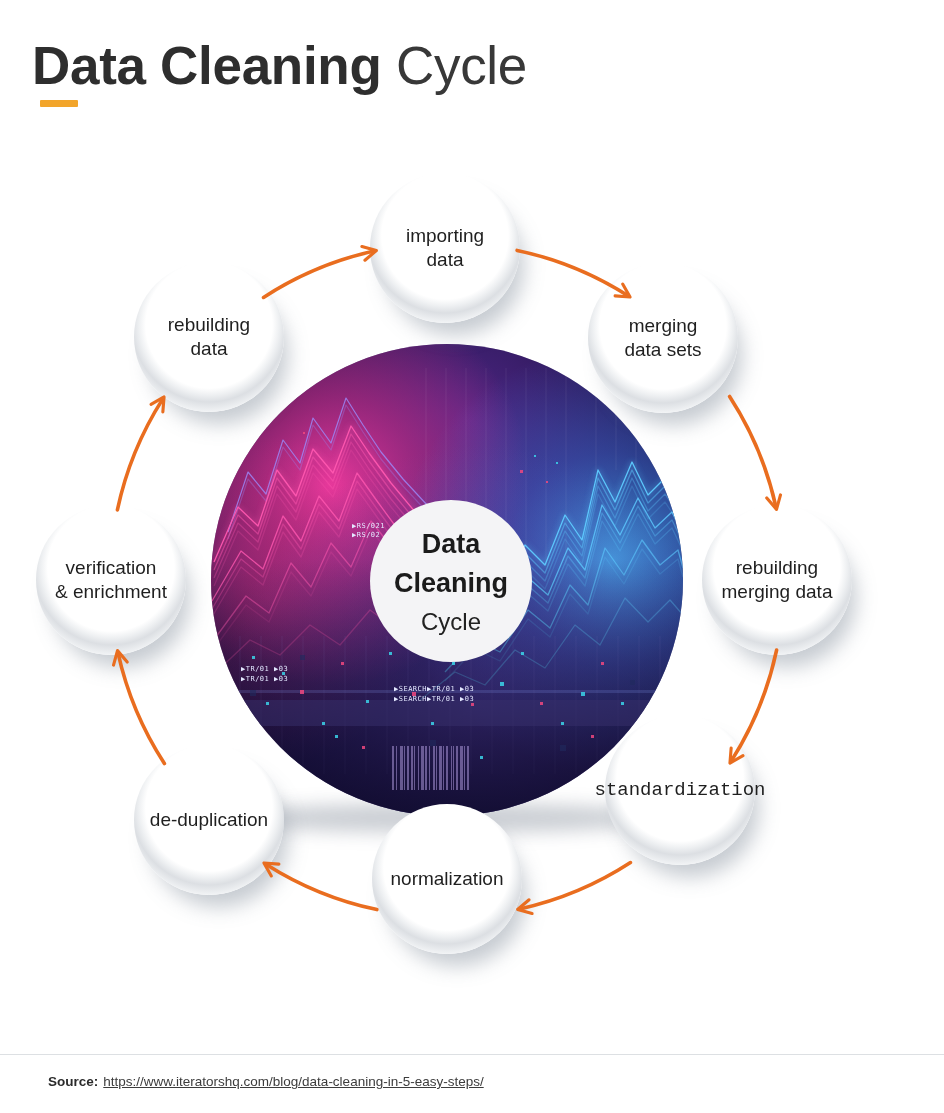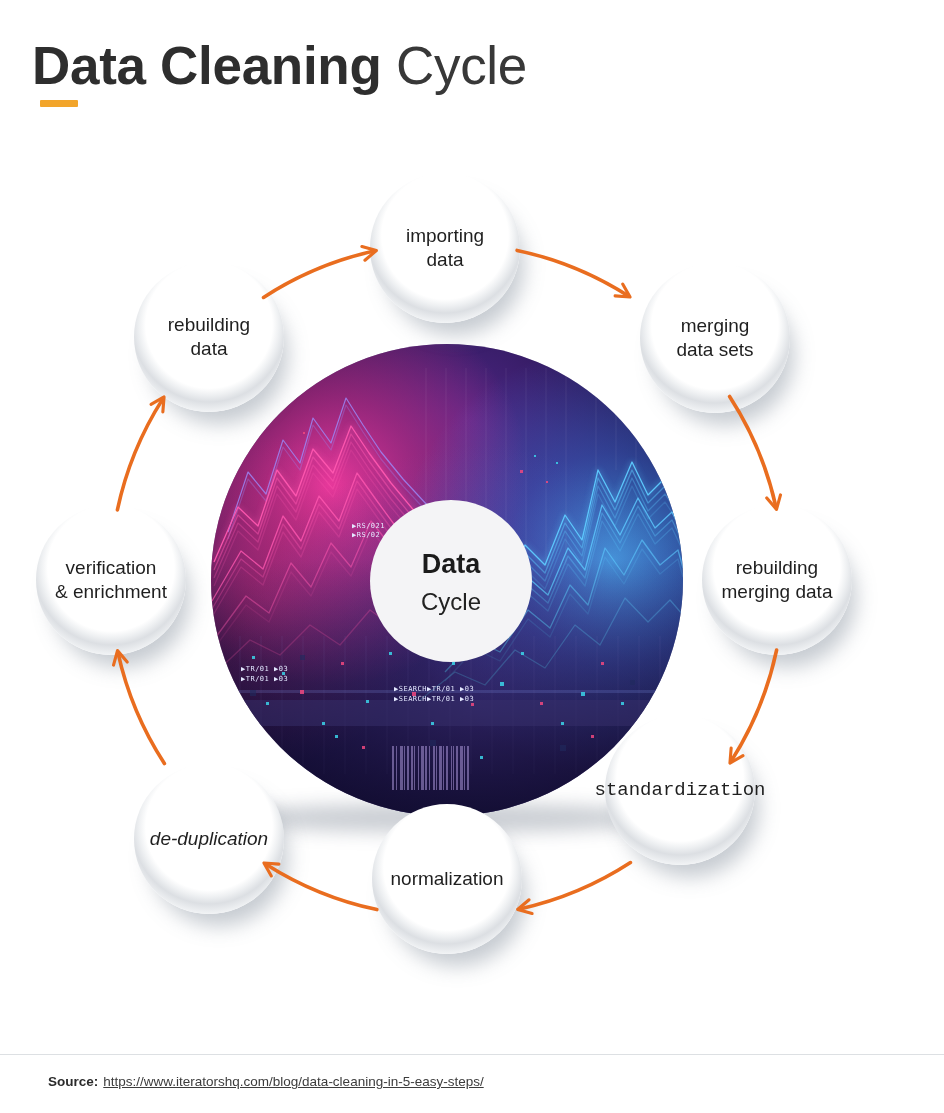--- a/index.html
+++ b/index.html
@@ -40,25 +40,25 @@
     background:radial-gradient(circle at 50% 42%,
       #ffffff 0 55%, #eef0f2 61%, #dcdfe3 67%, #f0f2f4 75%, #fdfdfe 81%, #ffffff 100%);
     box-shadow:10px 18px 20px -6px rgba(120,130,145,.42);
     z-index:2;
   }
   .node-label{
     font-size:19px;line-height:1.28;color:var(--node-text);
     white-space:pre-line;
   }
   .n0{left:370px;top:173px;}  
-  .n1{left:640px;top:263px;}  
+  .n1{left:588px;top:263px;}  
   .n2{left:702px;top:505px;}  
   .n3{left:605px;top:715px;font-family:Liberation Mono, monospace;}  
   .n4{left:372px;top:804px;}  
-  .n5{left:134px;top:764px;font-style:italic;}  
+  .n5{left:134px;top:745px;}  
   .n6{left:36px;top:505px;}   
   .n7{left:134px;top:262px;}  
   
   .center-disc{
     position:absolute;left:370px;top:500px;width:162px;height:162px;
     border-radius:50%;background:#f4f4f6;z-index:2;
     display:flex;flex-direction:column;align-items:center;justify-content:center;
   }
   .cd-bold{font-size:27px;font-weight:700;color:#1b1b1b;line-height:1.45;}
   .cd-reg{font-size:24px;font-weight:400;color:#222;line-height:1.3;margin-top:2px;}
@@ -307,20 +307,21 @@
   <div class="node-label">verification
 &amp; enrichment</div>
 </div>
 <div class="node n7">
   <div class="node-label">rebuilding
 data</div>
 </div>
 
 <div class="center-disc">
   <div class="cd-bold">Data</div>
+  <div class="cd-bold">Cleaning</div>
   <div class="cd-reg">Cycle</div>
 </div>
 
 <svg id="arrow-svg" class="svg-layer" width="944" height="1113" viewBox="0 0 944 1113">
   <defs>
     <marker id="ah" viewBox="0 0 12 12" refX="8.5" refY="6" markerWidth="5.2" markerHeight="5.2" orient="auto-start-reverse">
       <path d="M1.5,1.5 L10,6 L1.5,10.5" fill="none" class="arrow-stroke" stroke="#E96D1F" stroke-width="2" stroke-linecap="round" stroke-linejoin="round"></path>
     </marker>
   </defs>
   <g fill="none" class="arrow-stroke" stroke="#E96D1F" stroke-width="3.6" stroke-linecap="round">

